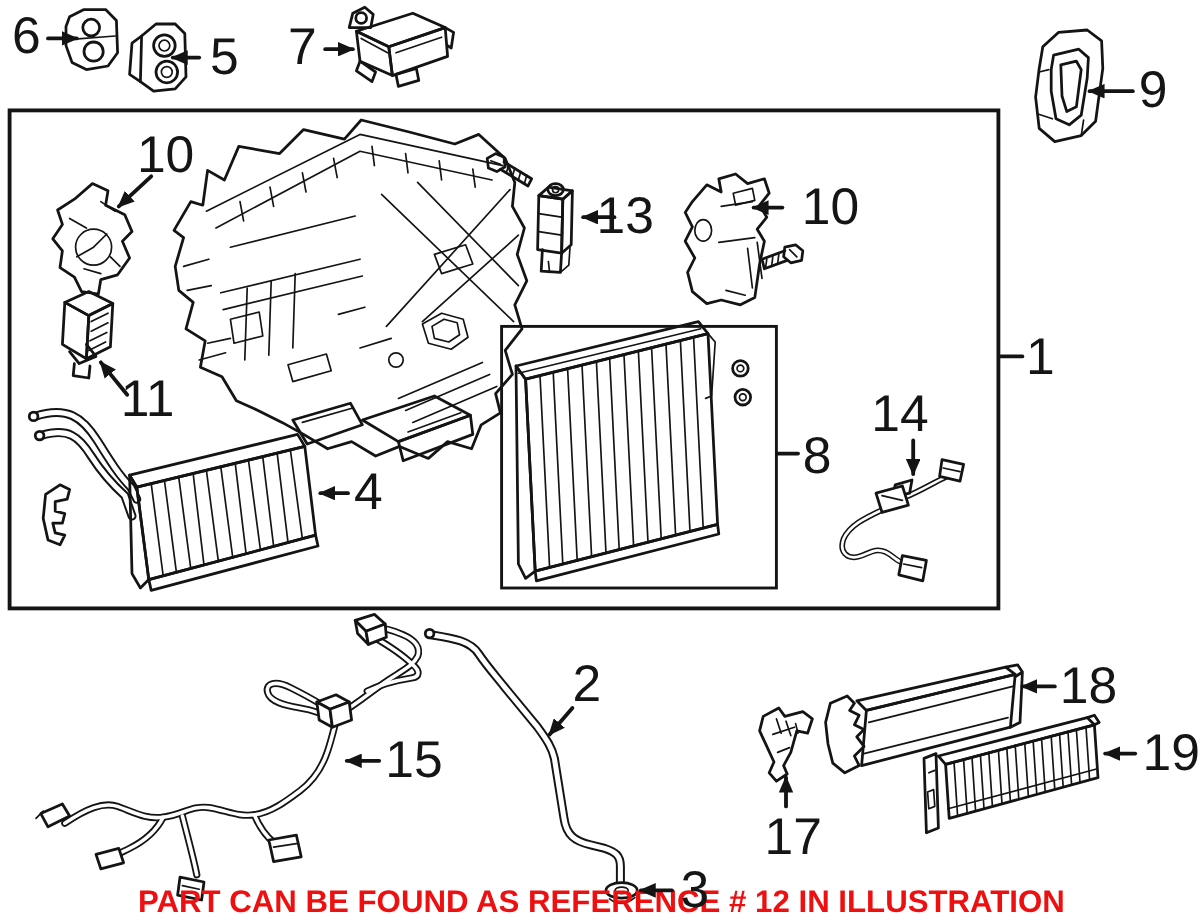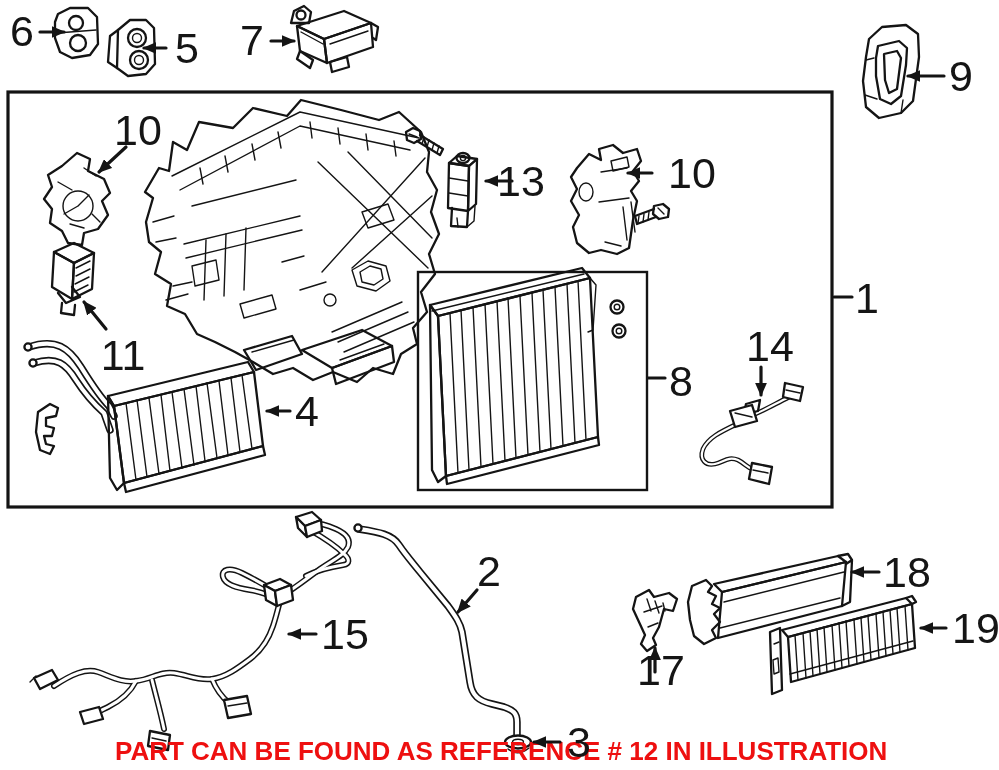--- a/index.html
+++ b/index.html
@@ -278,26 +278,26 @@
   </defs>
   <path class="arr" marker-end="url(#ah2)" d="M560,742 L534,742"></path>
 </svg>
 
 <div class="callout" style="left:22px;top:31px">6</div>
 <div class="callout" style="left:187px;top:48px">5</div>
 <div class="callout" style="left:252px;top:40px">7</div>
 <div class="callout" style="left:961px;top:76px">9</div>
 <div class="callout" style="left:867px;top:298px">1</div>
 <div class="callout" style="left:138px;top:130px">10</div>
-<div class="callout" style="left:123px;top:355px">11</div>
+<div class="callout" style="left:123px;top:333px">11</div>
 <div class="callout" style="left:307px;top:411px">4</div>
 <div class="callout" style="left:521px;top:181px">13</div>
 <div class="callout" style="left:692px;top:173px">10</div>
 <div class="callout" style="left:681px;top:381px">8</div>
-<div class="callout" style="left:770px;top:346px">14</div>
+<div class="callout" style="left:750px;top:346px">14</div>
 <div class="callout" style="left:489px;top:571px">2</div>
 <div class="callout" style="left:345px;top:634px">15</div>
 <div class="callout" style="left:579px;top:742px">3</div>
 <div class="callout" style="left:907px;top:572px">18</div>
-<div class="callout" style="left:661px;top:670px">17</div>
+<div class="callout" style="left:661px;top:698px">17</div>
 <div class="callout" style="left:976px;top:628px">19</div>
 
 </div>
 
 </body></html>

